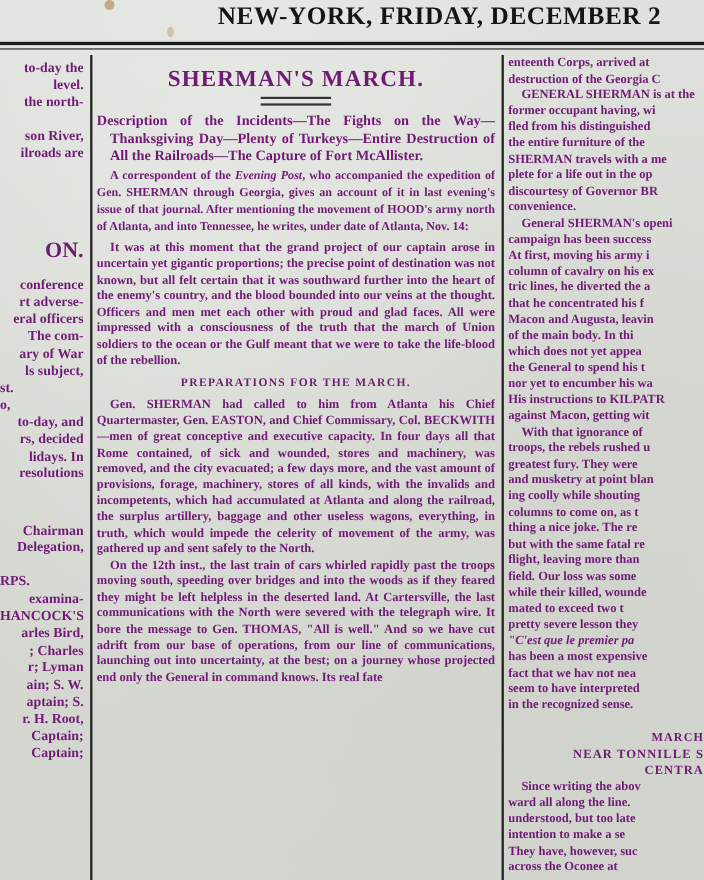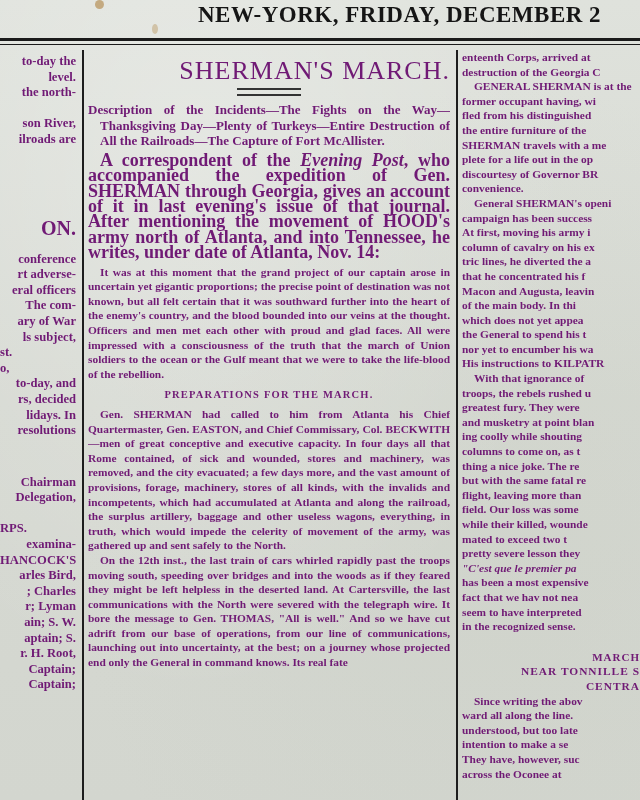--- a/index.html
+++ b/index.html
@@ -27,27 +27,27 @@
   .col {
     position: absolute; font-size: 12.6px; line-height: 15.6px; font-weight: bold;
     color: #701a75; overflow: hidden;
   }
   .col p { margin: 0; text-align: justify; }
   .line { white-space: nowrap; overflow: hidden; display: block; }
   .left .line { text-align: right; }
   .right .line { text-align: left; }
   .indent { text-indent: 12px; }
   .hd1 {
-    text-align: right; font-size: 26px; font-weight: normal; letter-spacing: 1px;
+    text-align: center; font-size: 21px; font-weight: bold; letter-spacing: 1px;
     line-height: 26px; margin-top: 6px;
   }
   .short-rule { width: 64px; height: 2px; background: #333; margin: 4px auto; }
   .hd2 { text-align: center; font-size: 12.5px; font-weight: bold; letter-spacing: 1.5px; line-height: 16px; }
   .deck { font-size: 13px; line-height: 15.6px; font-weight: bold; text-align: justify; padding-left: 12px; text-indent: -12px; margin: 6px 0 4px 0; }
-  .body-text { font-size: 18px; line-height: 15.4px; }
+  .body-text { font-size: 11px; line-height: 15.4px; }
   .small { font-size: 11.4px; line-height: 14.6px; }
   .subhd { text-align: center; font-size: 10.5px; letter-spacing: 1.2px; margin: 6px 0 4px; font-weight: bold; }
   .sc { font-variant: small-caps; }
   em { font-style: italic; }
 </style>
 </head>
 <body>
 
 <div class="paper"></div>
 <div class="stain" style="left:95px;top:0px;width:9px;height:9px;"></div>
@@ -131,20 +131,21 @@
   <span class="line">At first, moving his army i</span>
   <span class="line">column of cavalry on his ex</span>
   <span class="line">tric lines, he diverted the a</span>
   <span class="line">that he concentrated his f</span>
   <span class="line">Macon and Augusta, leavin</span>
   <span class="line">of the main body. In thi</span>
   <span class="line">which does not yet appea</span>
   <span class="line">the General to spend his t</span>
   <span class="line">nor yet to encumber his wa</span>
   <span class="line">His instructions to KILPATR</span>
+  <span class="line">against Macon, getting wit</span>
   <span class="line indent">With that ignorance of</span>
   <span class="line">troops, the rebels rushed u</span>
   <span class="line">greatest fury. They were</span>
   <span class="line">and musketry at point blan</span>
   <span class="line">ing coolly while shouting</span>
   <span class="line">columns to come on, as t</span>
   <span class="line">thing a nice joke. The re</span>
   <span class="line">but with the same fatal re</span>
   <span class="line">flight, leaving more than</span>
   <span class="line">field. Our loss was some</span>

